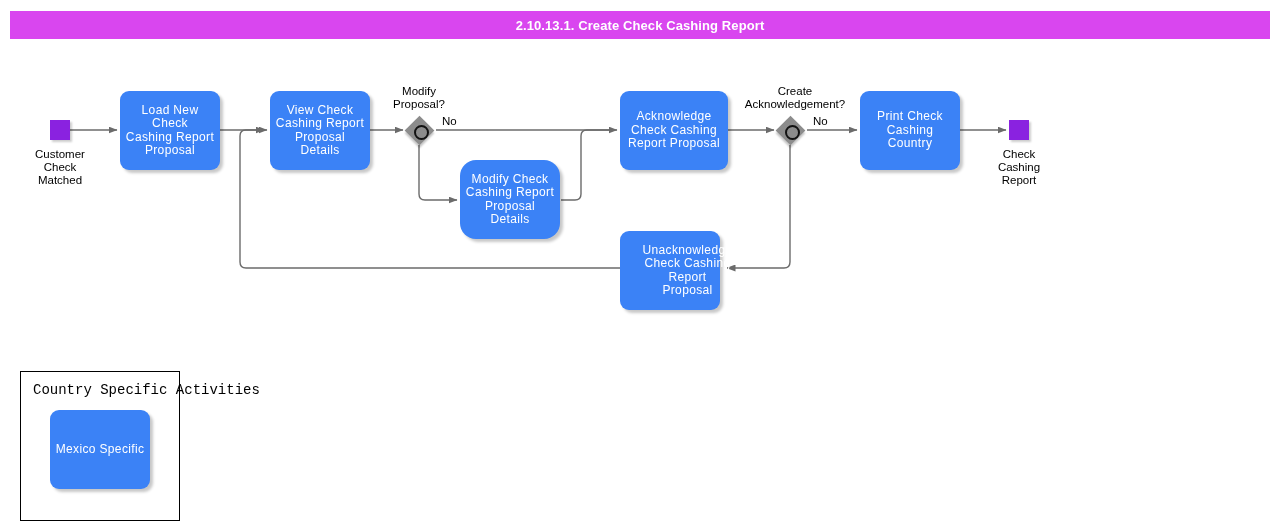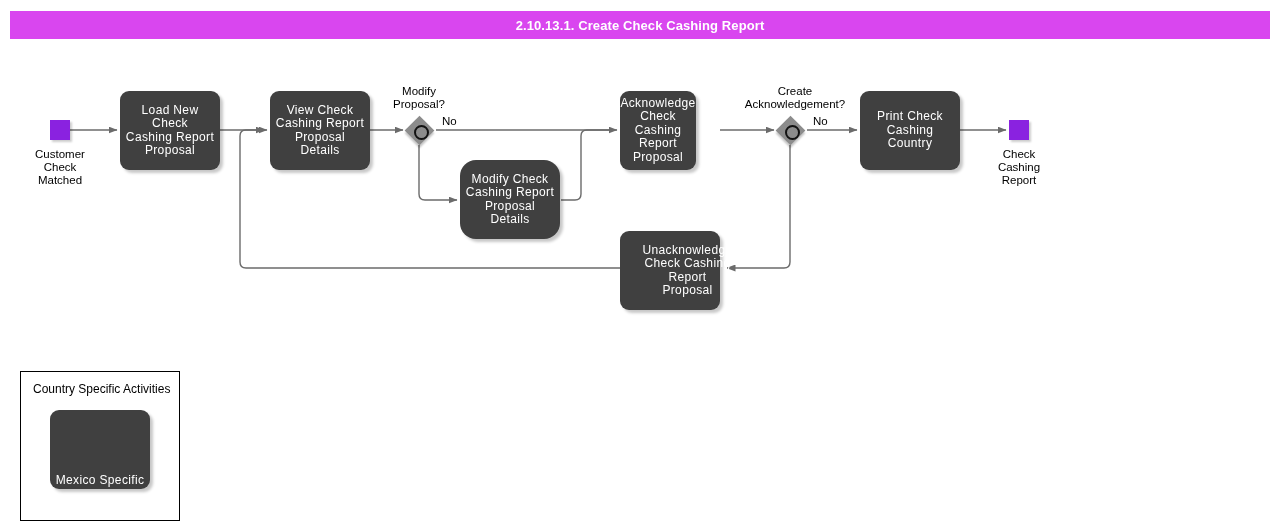--- a/index.html
+++ b/index.html
@@ -41,21 +41,21 @@
     font-size: 13px;
     font-weight: bold;
     font-family: "Liberation Sans", sans-serif;
     letter-spacing: 0.1px;
     white-space: nowrap;
   }
 
   
   .task {
     position: absolute;
-    background: #404040;
+    background: #3b82f6;
     border-radius: 9px;
     box-shadow: 3px 3px 3px rgba(0,0,0,0.22);
     display: flex;
     align-items: center;
     justify-content: center;
     box-sizing: border-box;
     padding: 2px 5px;
   }
   .task .task-label {
     color: #ffffff;
@@ -142,23 +142,23 @@
     width: 160px;
     height: 150px;
     border: 1px solid #000000;
     background: #ffffff;
     box-sizing: border-box;
   }
   .legend-title {
     position: absolute;
     left: 33px;
     top: 382px;
-    font-size: 12px;
-    color: #000000;
-    font-family: Liberation Sans, sans-serif;
+    font-size: 14px;
+    color: #000000;
+    font-family: Liberation Mono, monospace;
     white-space: nowrap;
     text-align: right;
   }
 
   
   #connectors {
     position: absolute;
     left: 0; top: 0;
     width: 1280px;
     height: 530px;
@@ -225,21 +225,21 @@
 Cashing Report
 Proposal Details</span>
   </div>
 
   <div class="task" style="left:460px; top:160px; width:100px; height:79px;border-radius:16px;">
     <span class="task-label">Modify Check
 Cashing Report
 Proposal Details</span>
   </div>
 
-  <div class="task" style="left:620px; top:91px; width:76px; height:79px;">
+  <div class="task" style="left:620px; top:91px; width:108px; height:79px;">
     <span class="task-label">Acknowledge
 Check Cashing
 Report Proposal</span>
   </div>
 
   <div class="task" style="left:620px; top:231px; width:100px; height:79px;padding-left:40px;">
     <span class="task-label">Unacknowledge
 Check Cashing
 Report Proposal</span>
   </div>
@@ -265,17 +265,17 @@
 Acknowledgement?</div>
   <div class="flow-label" style="left:813px; top:115px;">No</div>
 
   <div class="event-marker" style="left:1009px; top:120px;"></div>
   <div class="event-label" style="left:969px; top:148px; width:100px;">Check
 Cashing
 Report</div>
 
   <div class="legend-box"></div>
   <div class="legend-title">Country Specific Activities</div>
-  <div class="task" style="left:50px; top:410px; width:100px; height:79px;align-items:flex-end;">
+  <div class="task" style="left:50px; top:410px; width:100px; height:79px;">
     <span class="task-label">Mexico Specific</span>
   </div>
 
 </div>
 
 </body></html>

